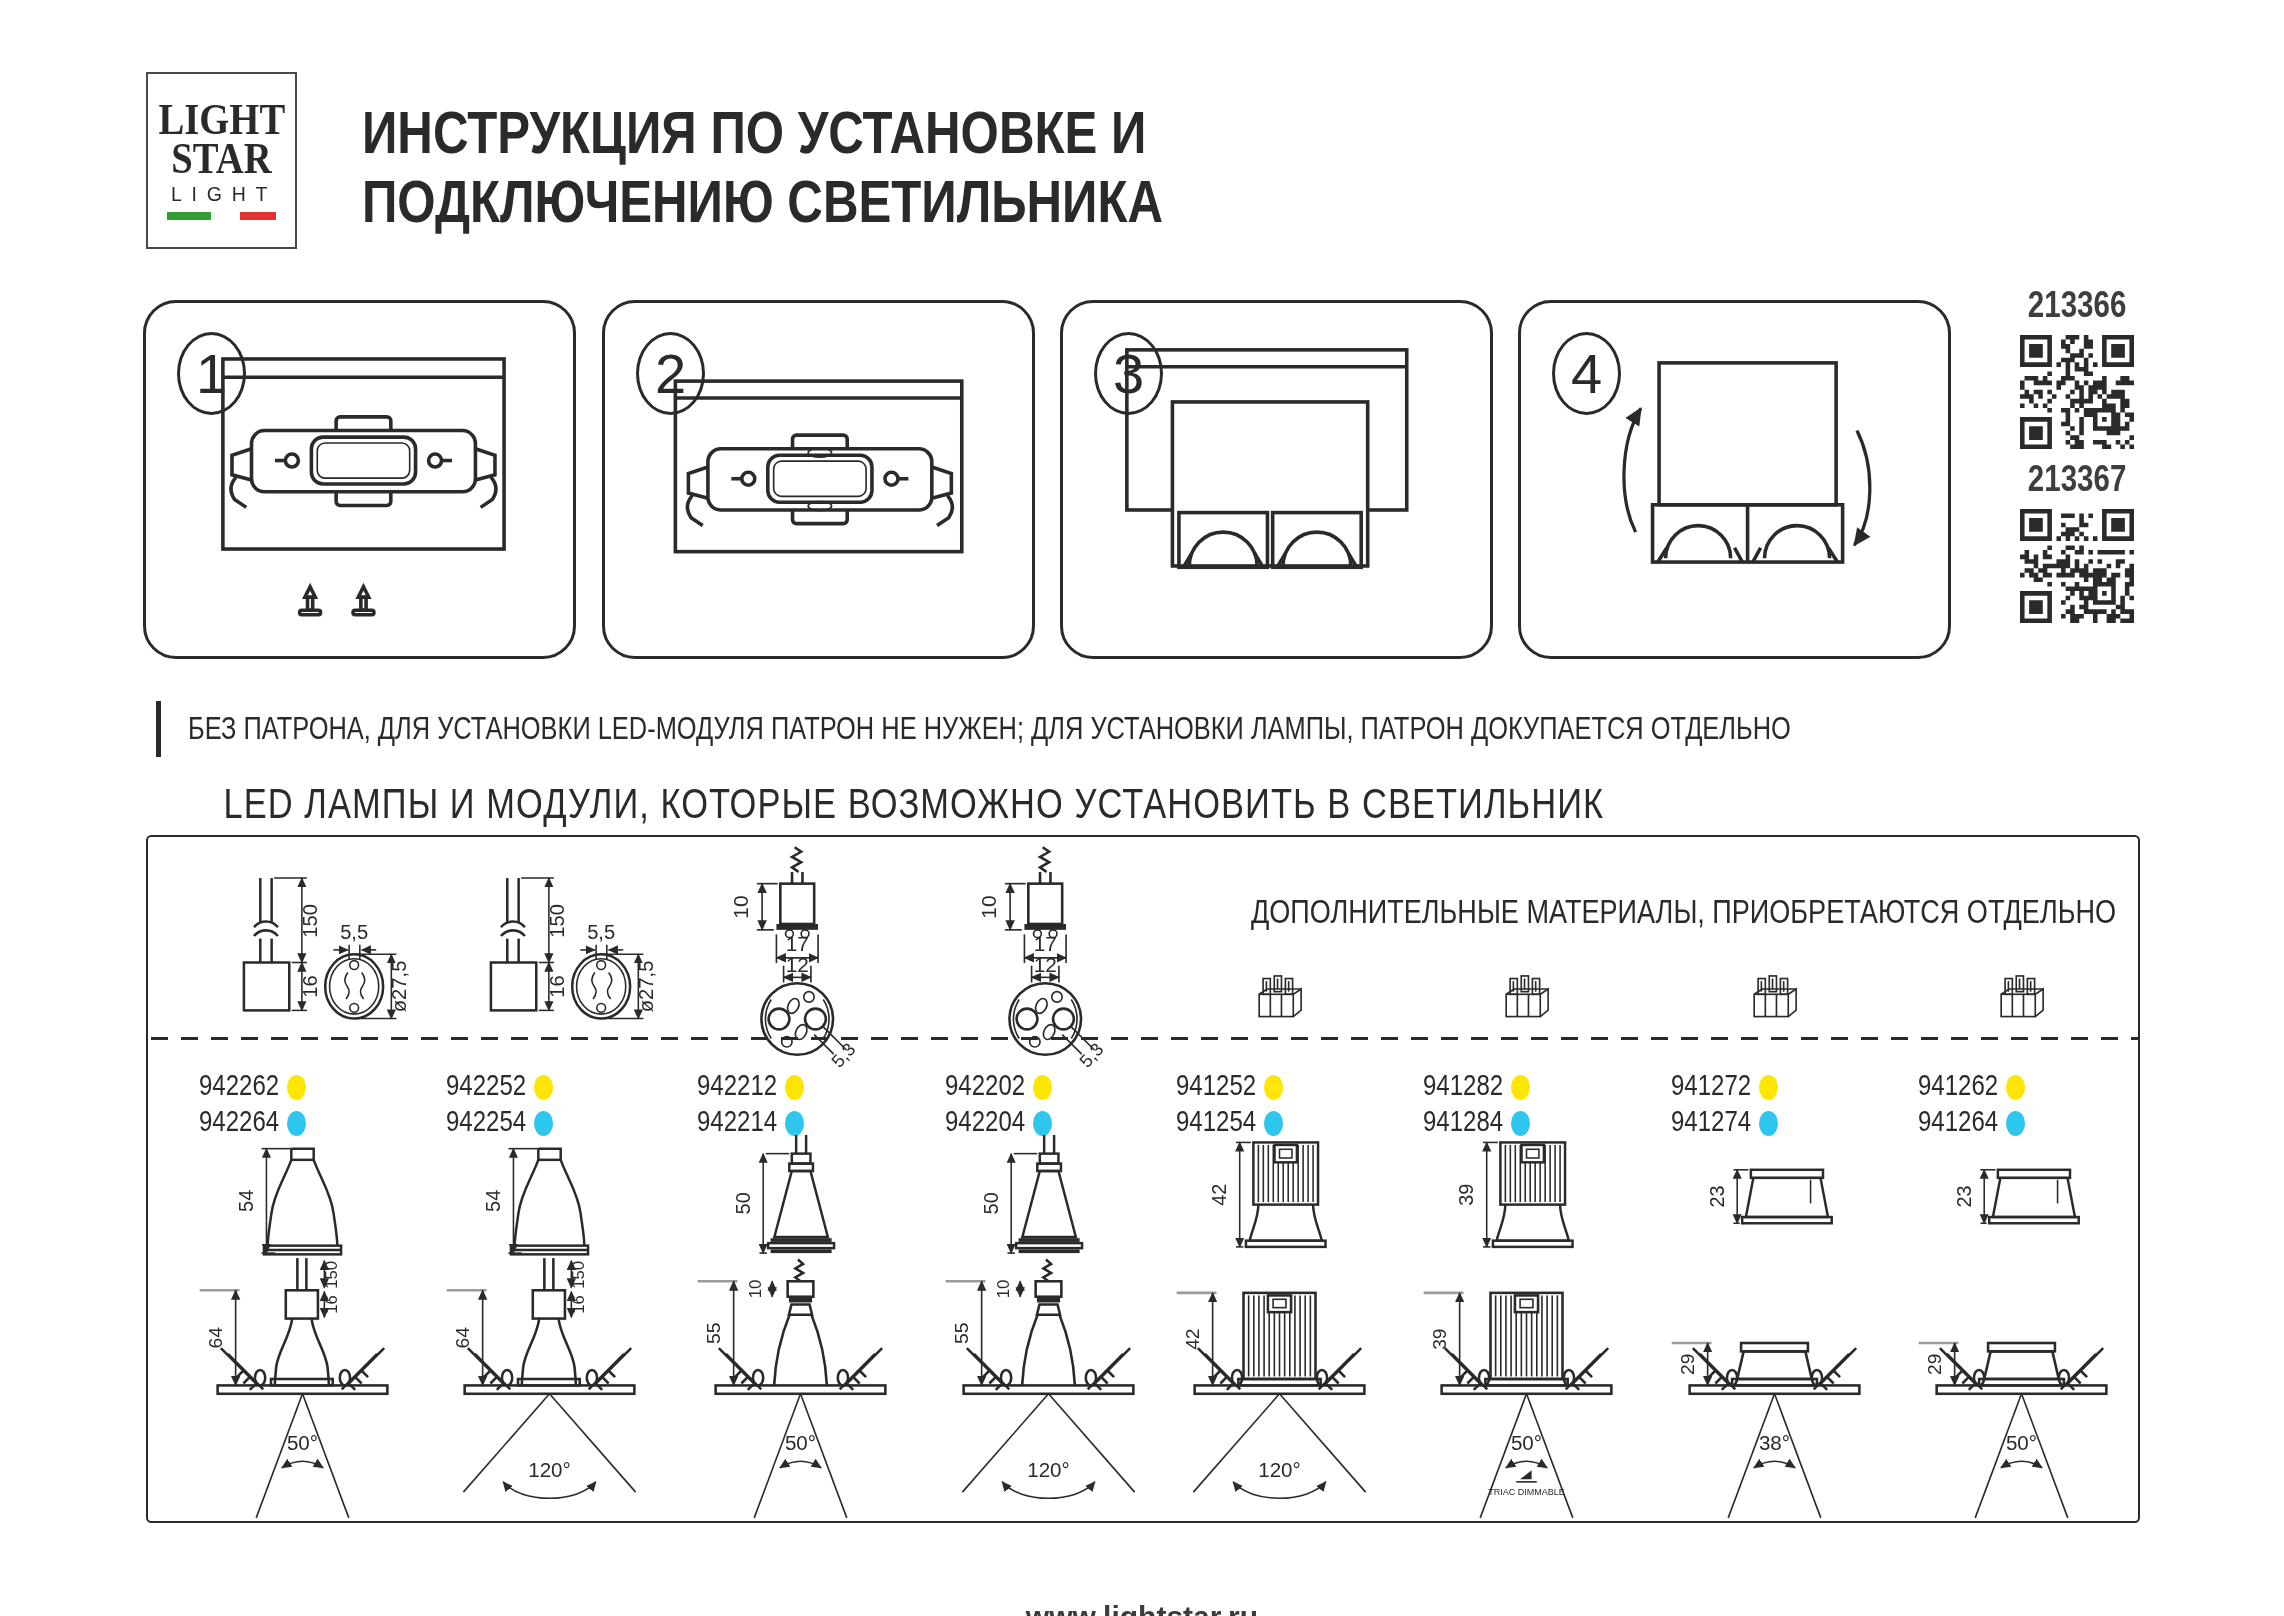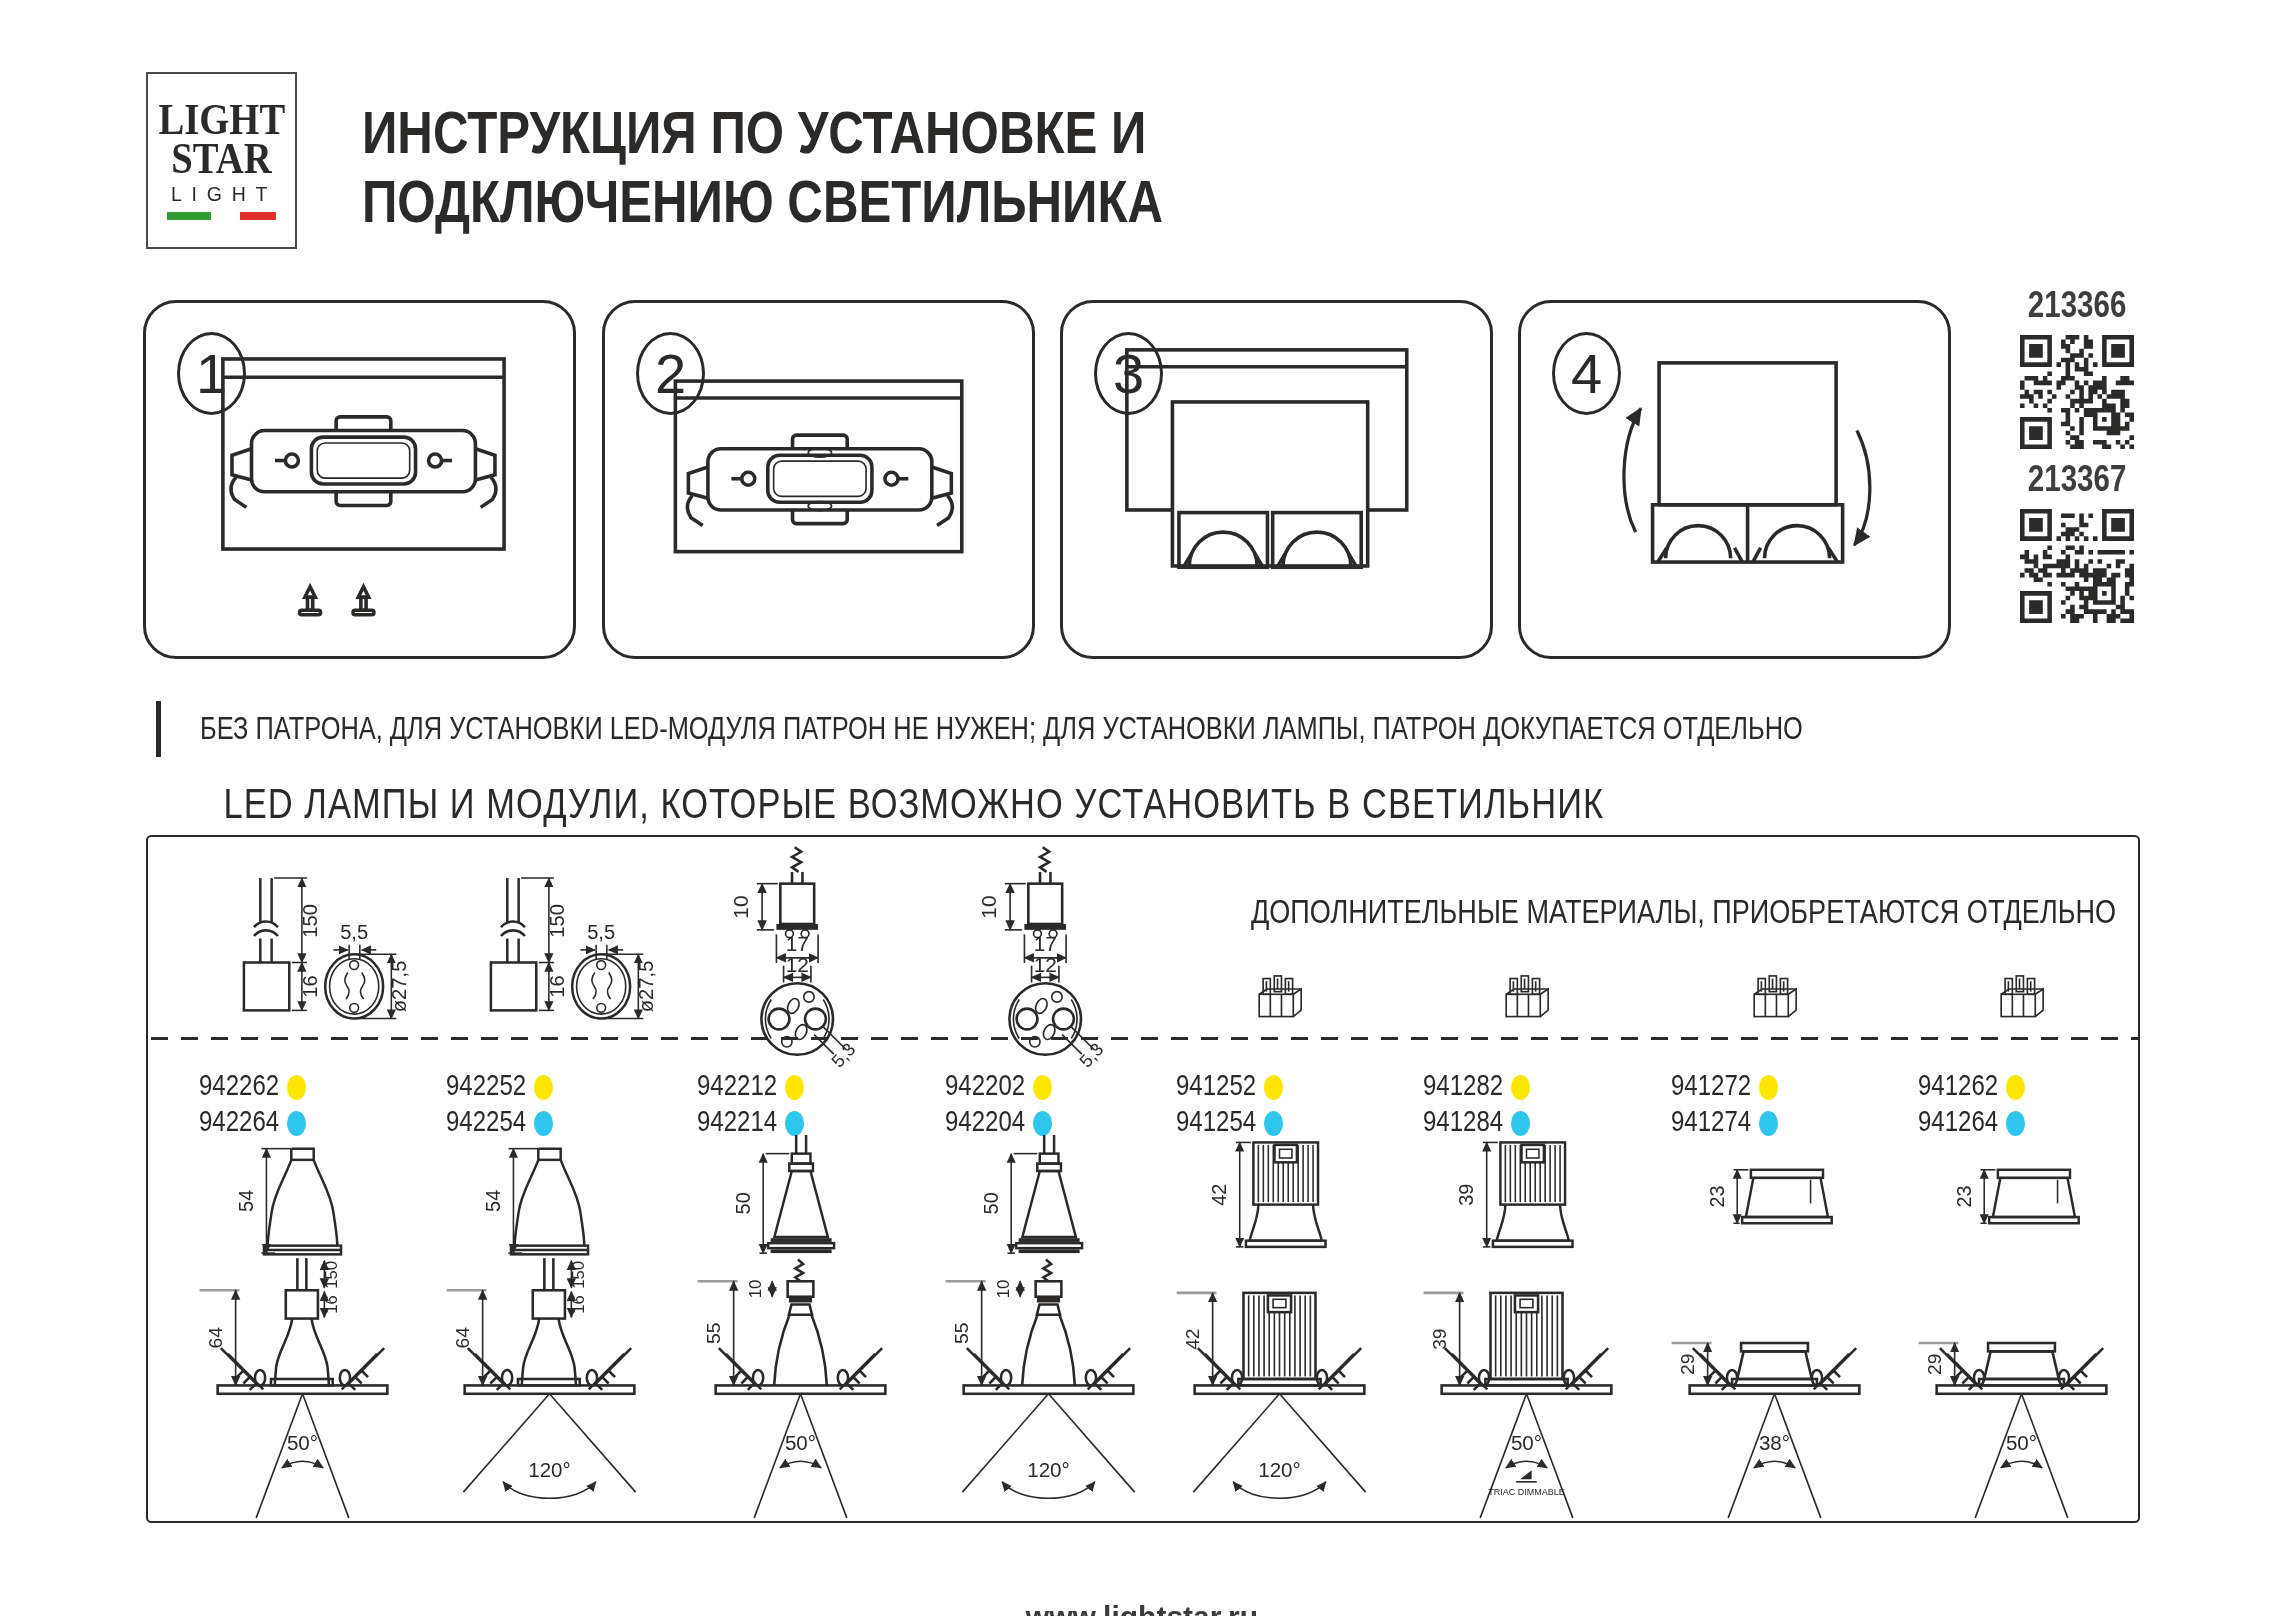--- a/index.html
+++ b/index.html
@@ -23,21 +23,21 @@
   .articles-t{font-size:49px;font-weight:bold;line-height:63px;}
   
   .step{top:300px;width:433px;height:359px;border:3.6px solid #2b2a29;border-radius:33px;box-sizing:border-box;}
   .stepnum{position:absolute;left:31px;top:29px;width:63px;height:77px;border:3.3px solid #2b2a29;border-radius:50%;
            display:flex;align-items:center;justify-content:center;font-size:56px;}
   .stepsvg{position:absolute;left:0;top:0;}
   
   .qrlabel{font-size:36px;font-weight:600;color:#3f3e3d;text-align:center;width:130px;}
   
   .notebar{left:156px;top:701px;width:4.6px;height:56px;background:#2b2a29;}
-  .note{left:188px;top:701px;height:56px;display:flex;align-items:center;font-size:31px;margin-left:12px;}
+  .note{left:188px;top:701px;height:56px;display:flex;align-items:center;font-size:31px;}
   .sectitle{left:0;top:780px;width:1828px;text-align:center;font-size:42px;letter-spacing:1.3px;}
   
   .bigbox{left:146px;top:835px;width:1994px;height:688px;border:2.6px solid #2b2a29;border-radius:5.2px;box-sizing:border-box;}
   .dash{left:151px;top:1037px;width:1987px;height:3.3px;
         background:repeating-linear-gradient(90deg,#2b2a29 0 17px,transparent 17px 30px);}
   .extras{left:1156px;top:893px;width:983px;text-align:center;font-size:33px;}
   .col{position:absolute;top:842px;width:247px;height:684px;}
   .col .sock,.col .lamp,.col .inst{position:absolute;}
   .artrow{position:absolute;width:100%;text-align:left;height:35px;line-height:35px;}
   .artcode{font-size:30px;display:inline-block;transform:scaleX(.8);transform-origin:100% 50%;}

